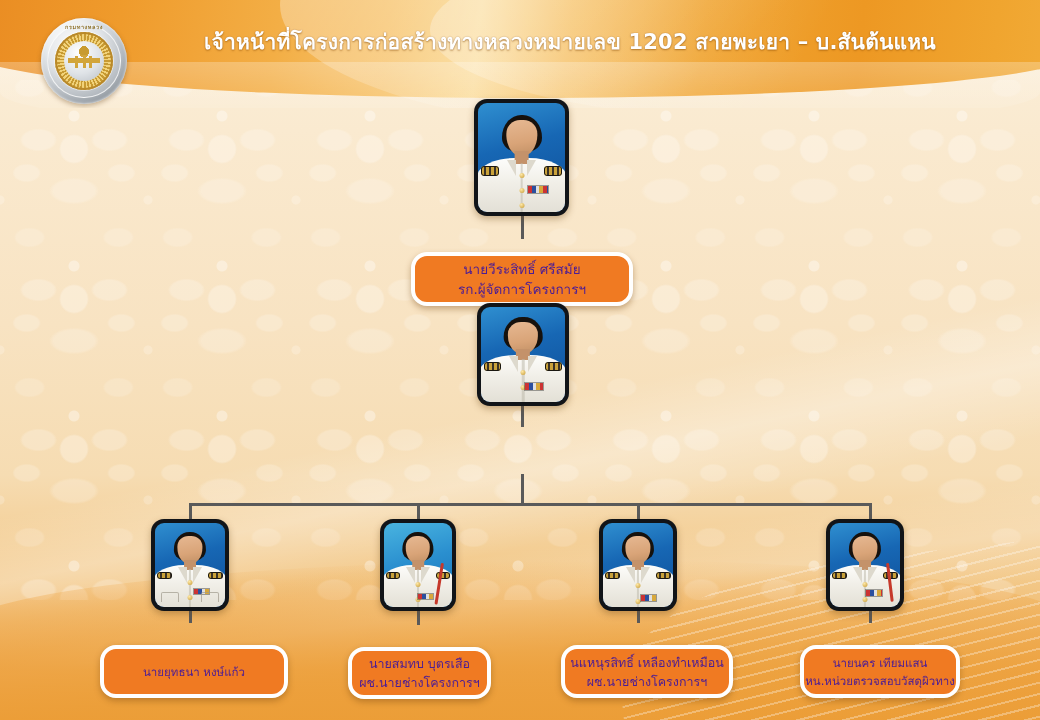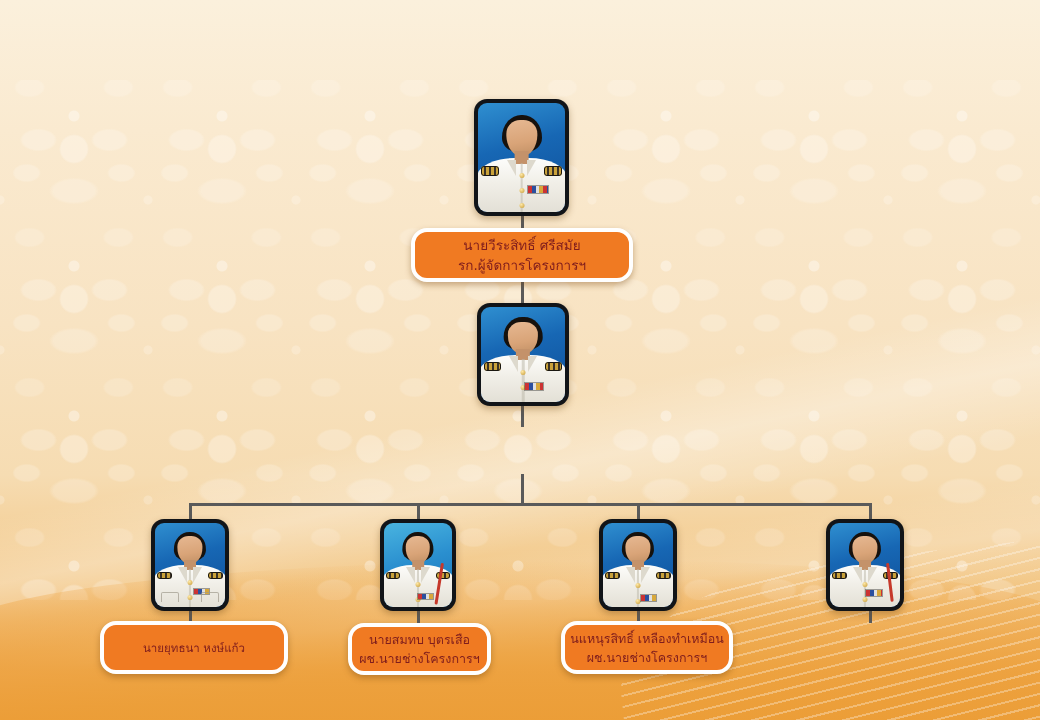--- a/index.html
+++ b/index.html
@@ -328,21 +328,22 @@
     background: #f07a22;
     border: 4px solid #ffffff;
     border-radius: 16px;
     box-shadow: 0 3px 6px rgba(120,70,15,.40);
     display: flex;
     flex-direction: column;
     align-items: center;
     justify-content: center;
     padding: 22px 10px;
     text-align: center;
-    color: #7f1d1d;
+    color: #4c1d95;
+    margin-top: 24px;
   }
   .nbox .nm {
     font-size: 13.5px;
     line-height: 20px;
     font-weight: normal;
     white-space: nowrap;
   }
   .nbox .role {
     font-size: 13.5px;
     line-height: 20px;
@@ -356,20 +357,36 @@
 
 <div id="page">
 
   <div class="bg-base"></div>
   <div class="bg-pattern"></div>
   <div class="bg-pattern-2"></div>
   <div class="bg-sheen"></div>
   <div class="bg-bottom-ribbon"></div>
   <div class="bg-bottom-lines"></div>
 
+  <div class="header">
+    <div class="header-band"></div>
+    <div class="header-swoosh-a"></div>
+    <div class="header-swoosh-b"></div>
+    <div class="header-swoosh-c"></div>
+
+    <div class="logo">
+      <div class="logo-ring"></div>
+      <div class="logo-gold"></div>
+      <div class="logo-inner"></div>
+      <div class="logo-emblem"></div>
+      <div class="logo-text-arc">กรมทางหลวง</div>
+    </div>
+
+    <div class="header-title">เจ้าหน้าที่โครงการก่อสร้างทางหลวงหมายเลข 1202 สายพะเยา – บ.สันต้นแหน</div>
+  </div>
 
   <div class="conn conn-v" style="left:521px; top:215px; height:24px;"></div>
 
   <div class="conn conn-v" style="left:521px; top:281px; height:23px;"></div>
 
   <div class="conn conn-v" style="left:521px; top:405px; height:22px;"></div>
 
   <div class="conn conn-v" style="left:521px; top:474px; height:31px;"></div>
 
   <div class="conn conn-h" style="left:189px; top:503px; width:683px;"></div>
@@ -500,14 +517,18 @@
       <div class="pt-collar-r"></div>
       <div class="pt-placket"></div>
       <div class="pt-epa-l"></div>
       <div class="pt-epa-r"></div>
       <div class="pt-btn" style="top:70%"></div>
       <div class="pt-btn" style="top:88%"></div>
       <div class="pt-ribbons" style="left:52%; top:80%;"></div>
       <div class="pt-lanyard alt"></div>
     </div>
   </div>
+  <div class="nbox tiny" style="left:800px; top:621px; width:160px; height:53px;">
+    <div class="nm">นายนคร เทียมแสน</div>
+    <div class="role">หน.หน่วยตรวจสอบวัสดุผิวทาง</div>
+  </div>
 
 </div>
 
 </body></html>

